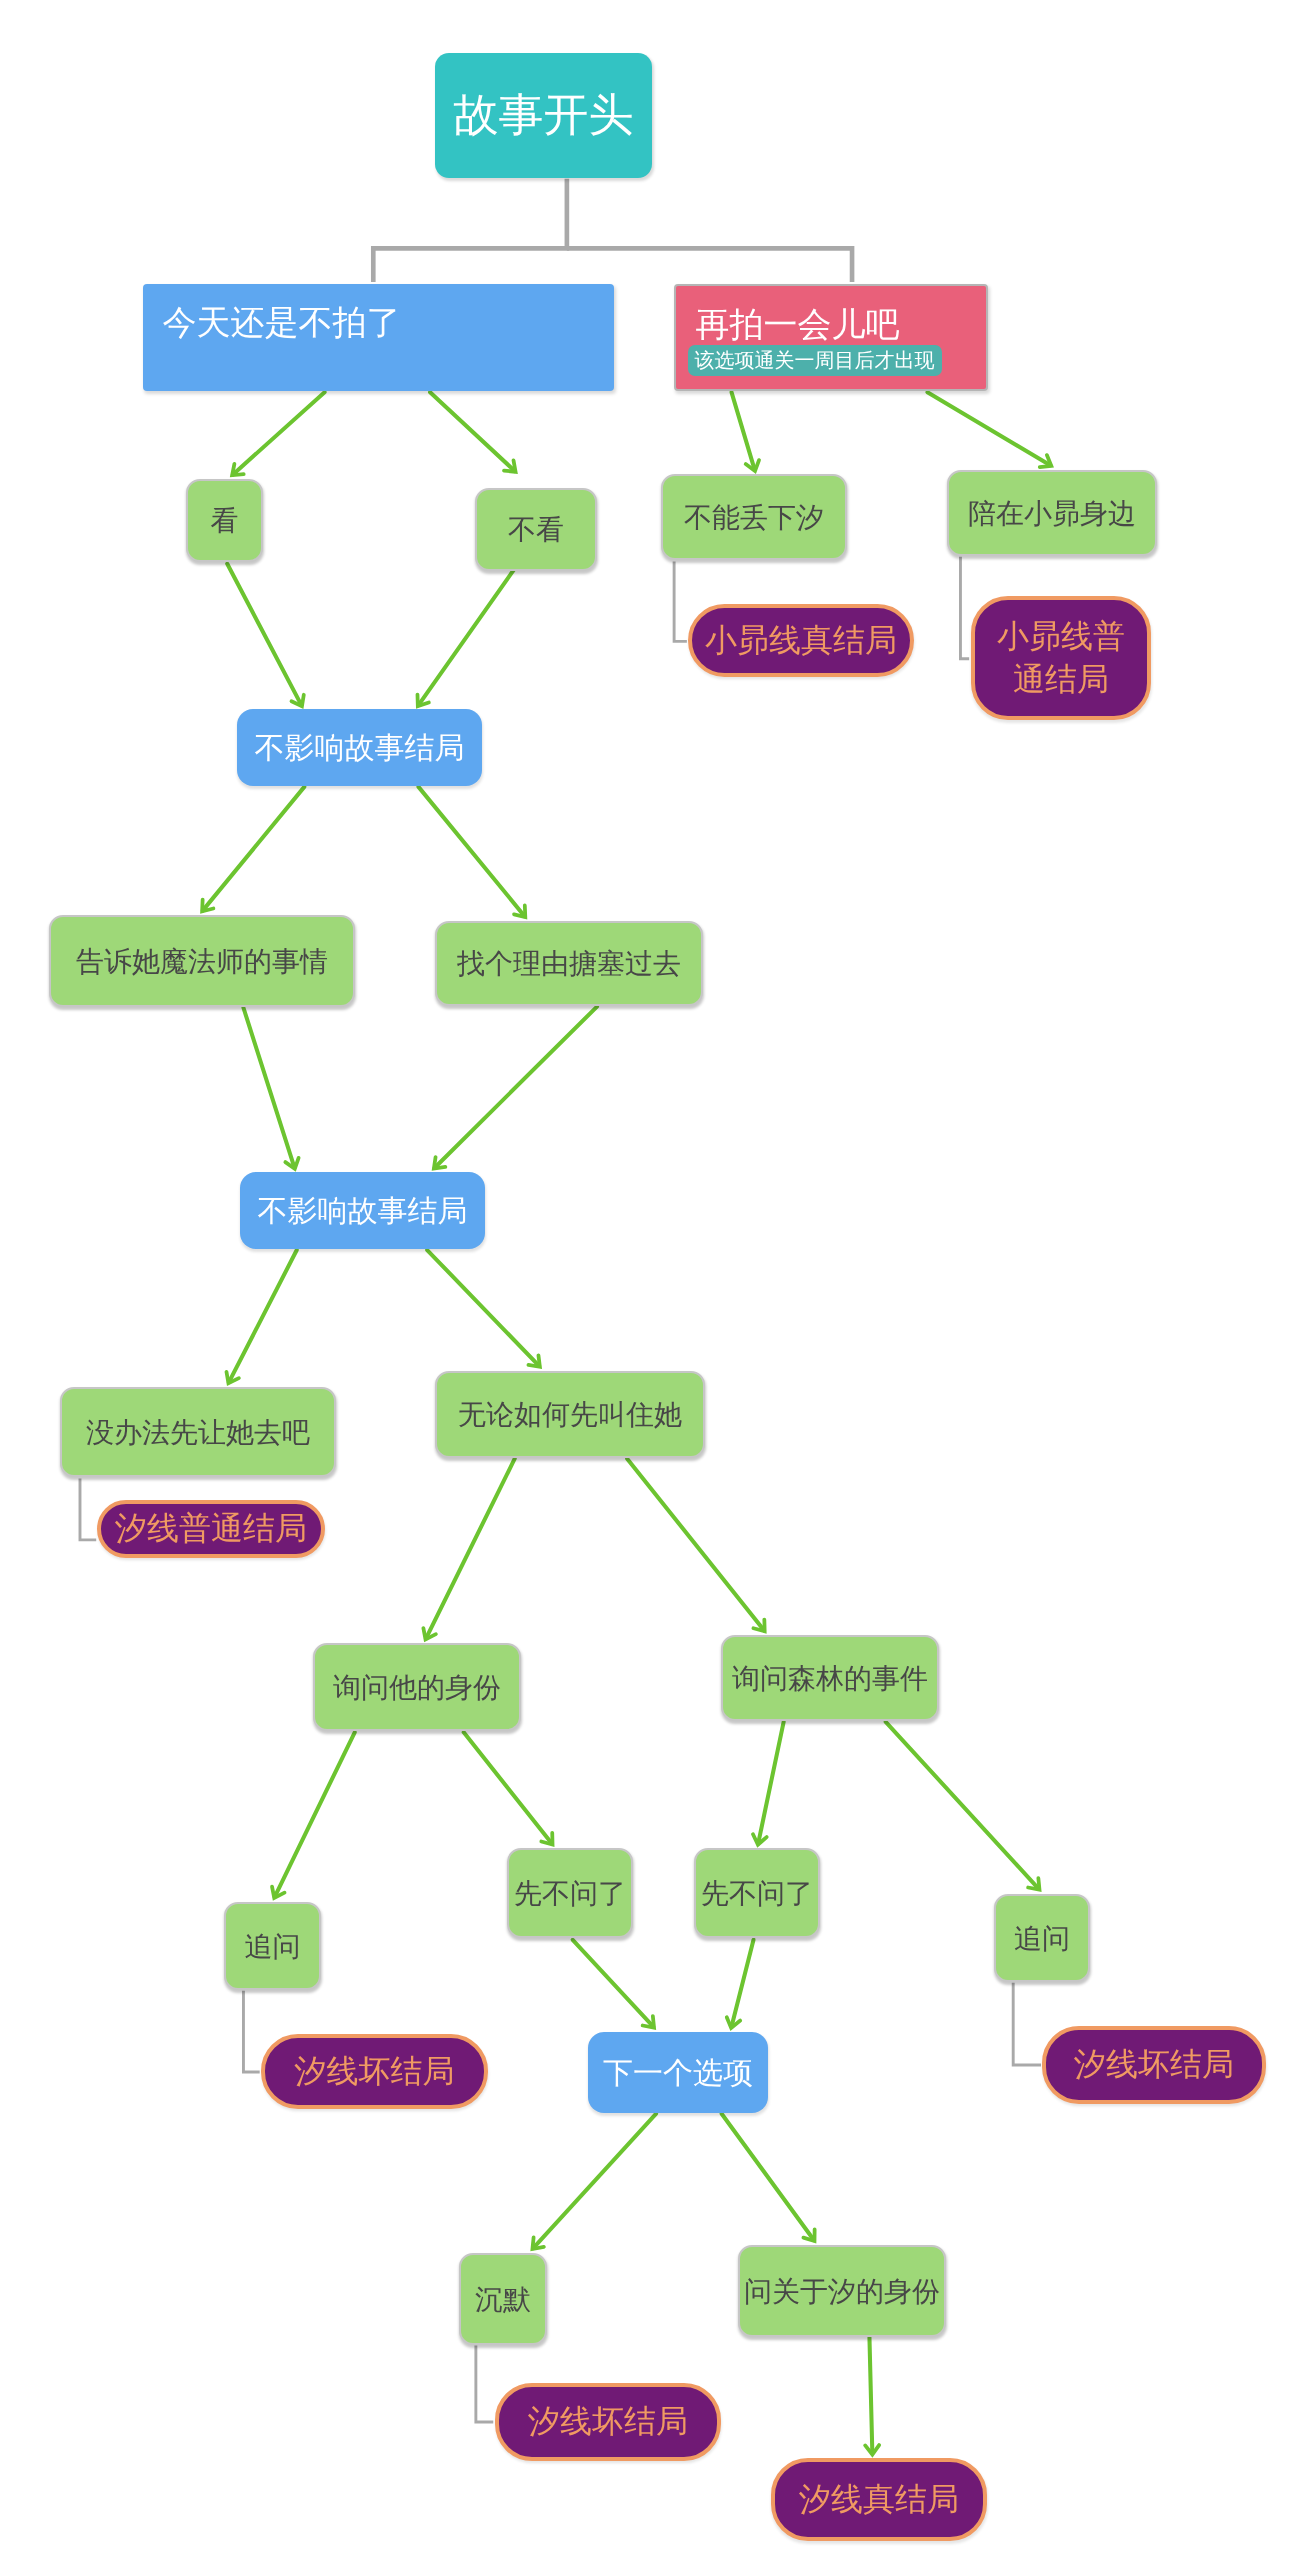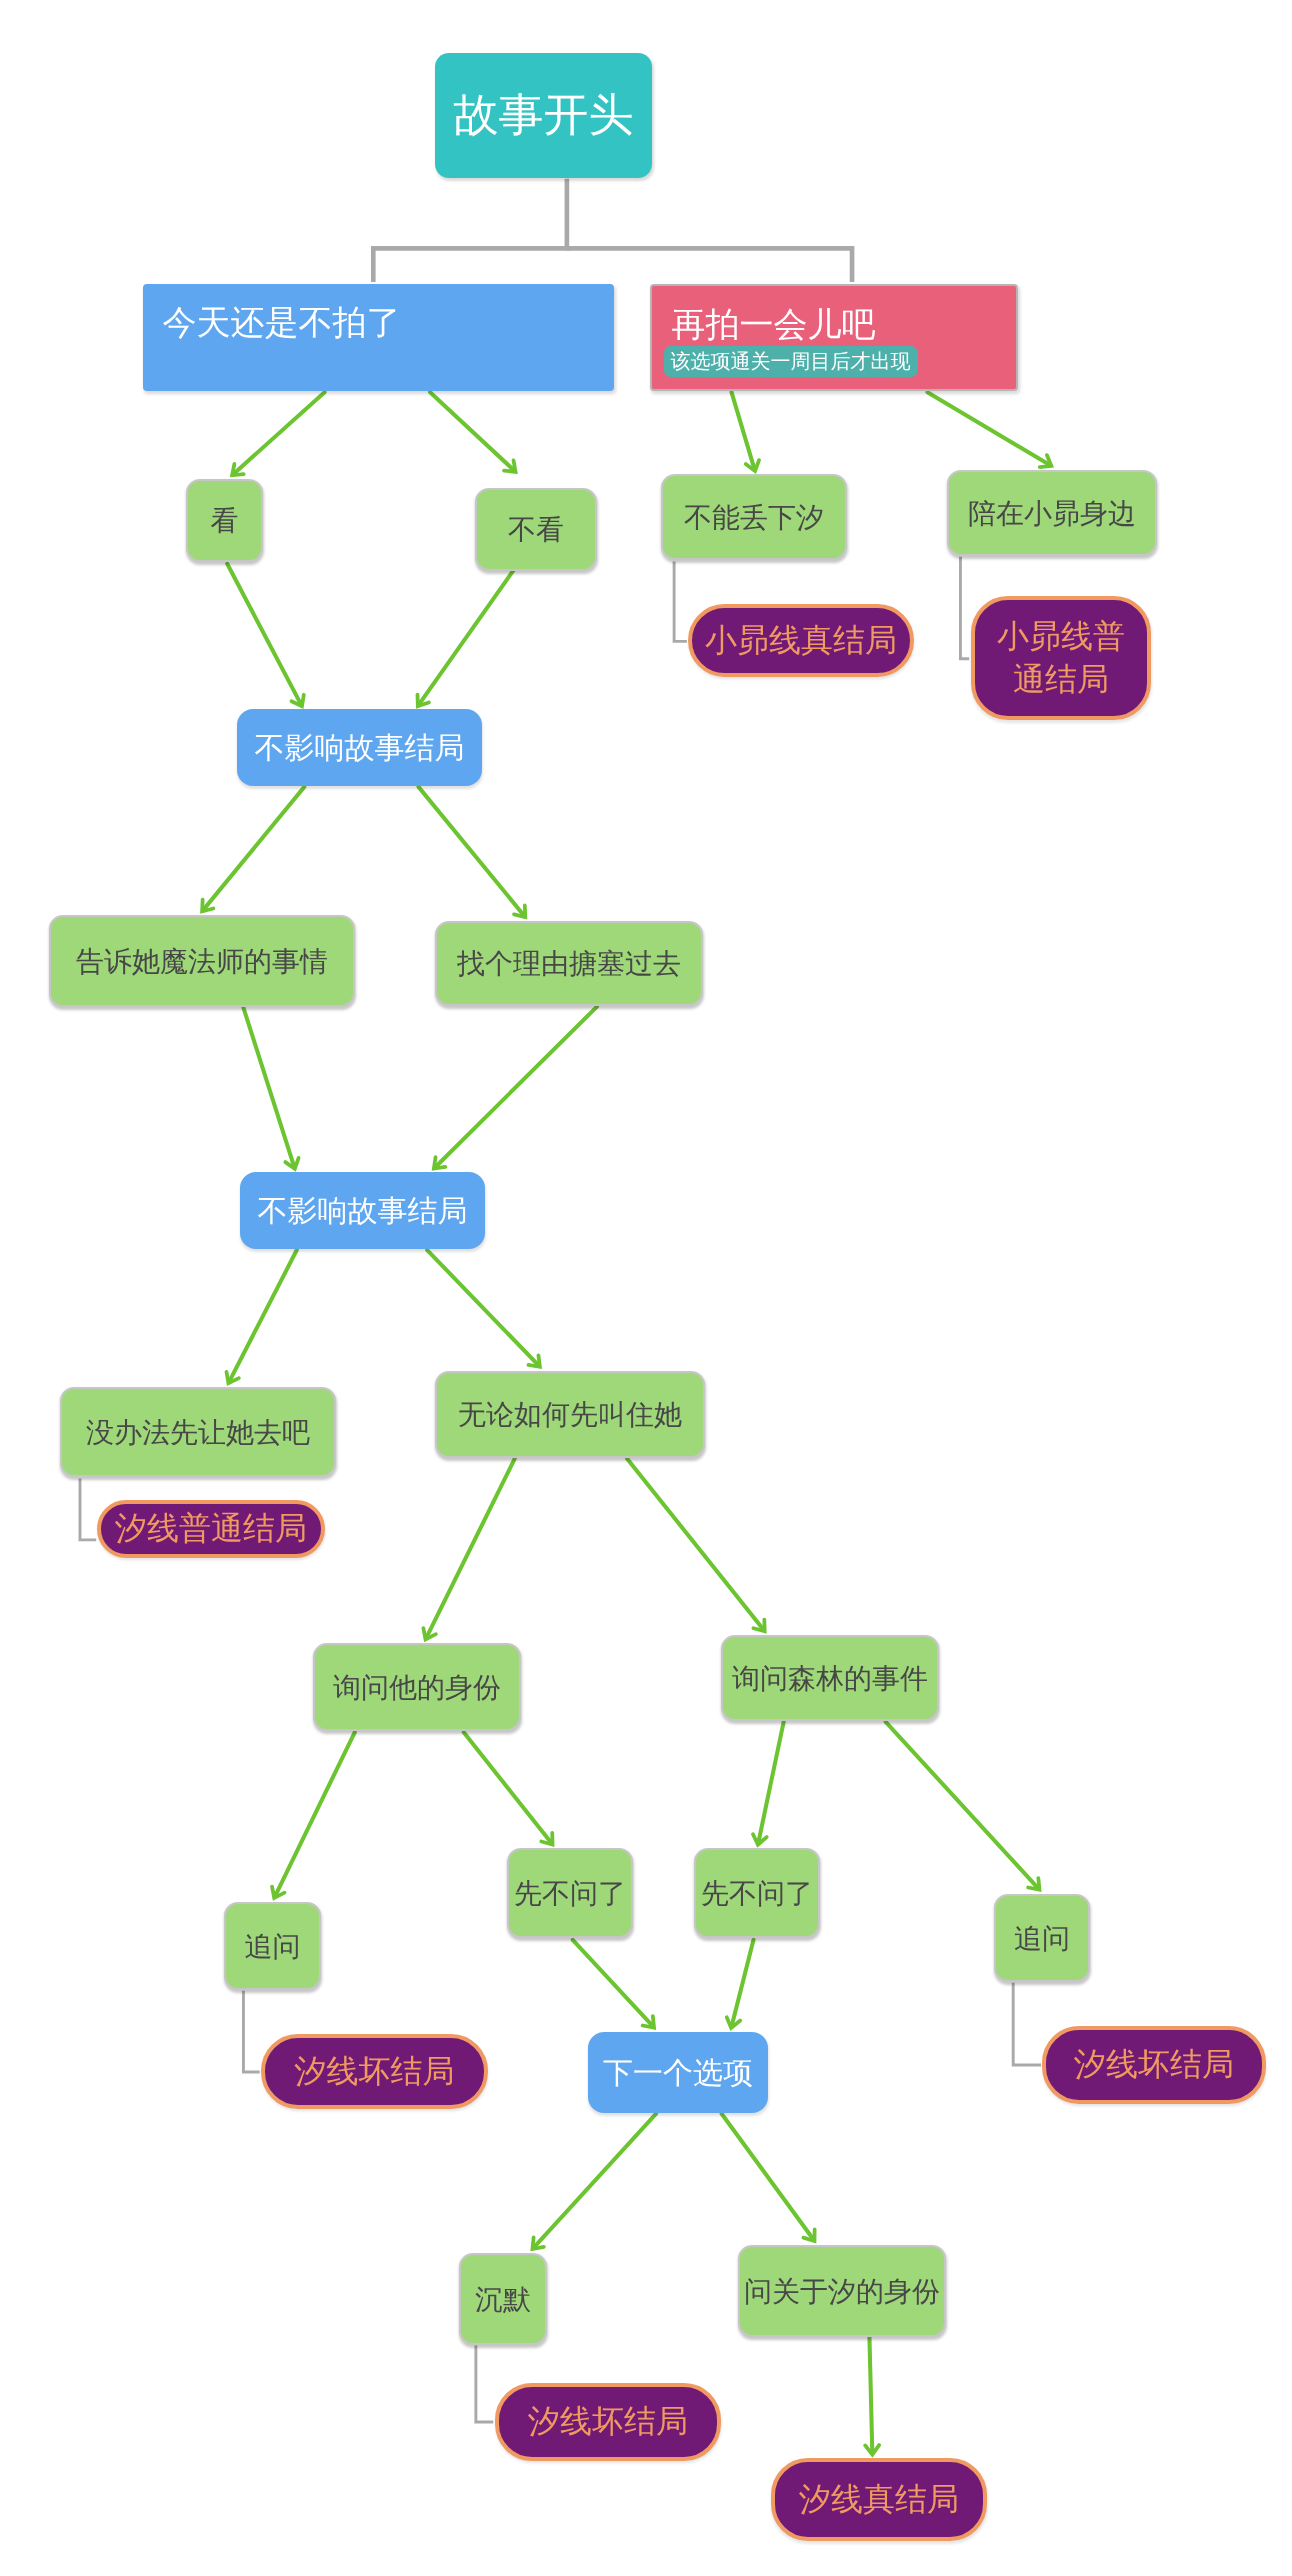--- a/index.html
+++ b/index.html
@@ -82,21 +82,21 @@
         <path d="M1500,4032 L1505,4232" class="arrow" marker-end="url(#chev)"></path>
       </g>
   </svg>
   <div id="nodes-layer">
       <div class="node kind-root" style="left: 435px; top: 53px; width: 217px; height: 125px;">
         <span class="node-label">故事开头</span>
       </div>
       <div class="node kind-choice-blue" style="left: 143px; top: 284px; width: 471px; height: 107px;">
         <span class="node-label">今天还是不拍了</span>
       </div>
-      <div class="node kind-choice-pink" style="left: 650px; top: 284px; width: 368px; height: 107px;">
+      <div class="node kind-choice-pink" style="left: 674px; top: 284px; width: 314px; height: 107px; justify-content: flex-end;">
         <span class="node-label">再拍一会儿吧</span>
         <div class="badges">
           <span class="badge badge-teal">该选项通关一周目后才出现</span>
         </div>
       </div>
       <div class="node kind-option" style="left: 186px; top: 479px; width: 77px; height: 83px;">
         <span class="node-label">看</span>
       </div>
       <div class="node kind-option" style="left: 475px; top: 488px; width: 122px; height: 83px;">
         <span class="node-label">不看</span>

